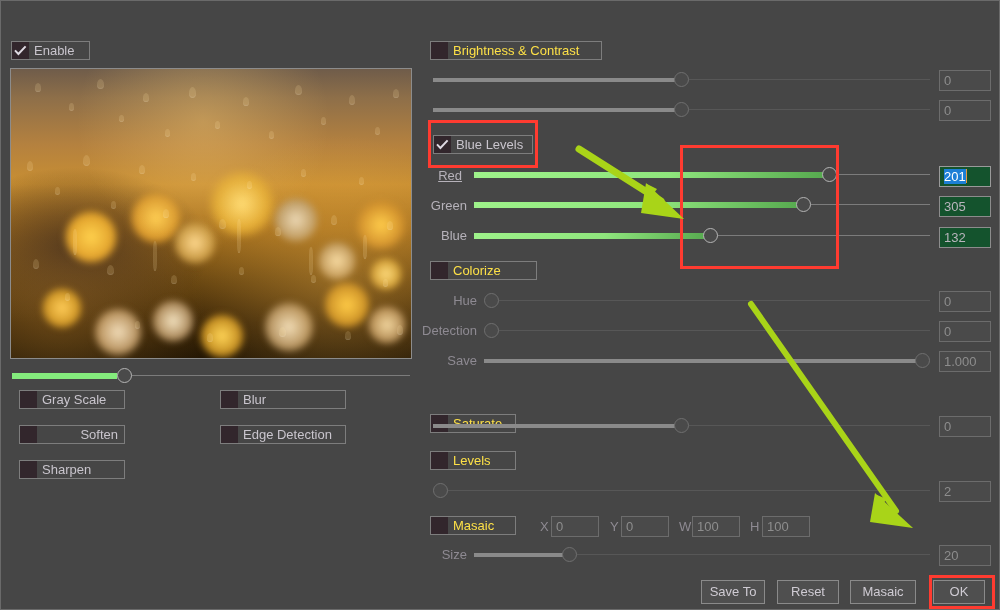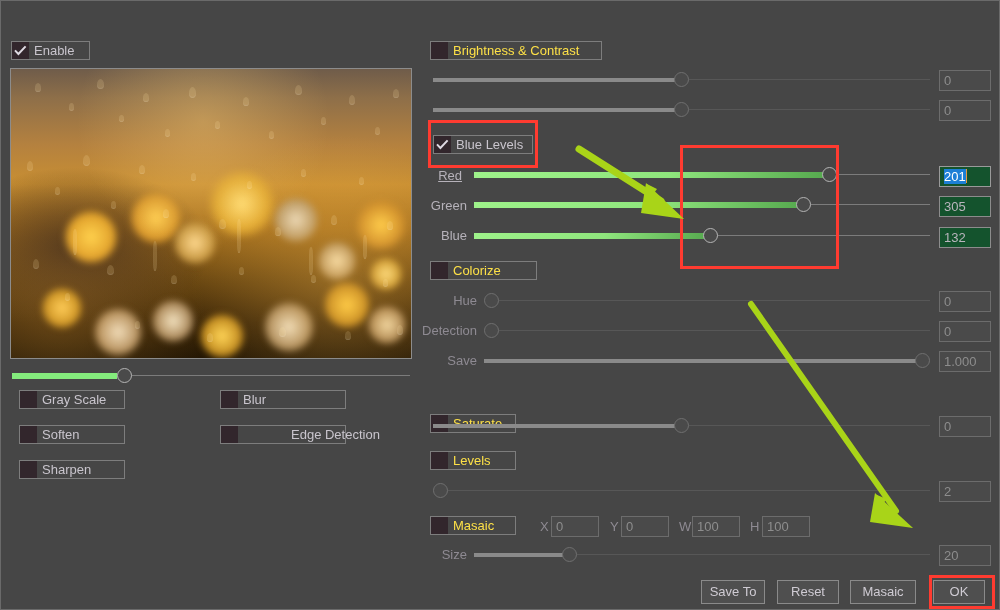--- a/index.html
+++ b/index.html
@@ -311,25 +311,25 @@
   </div>
 
   <div class="chk" style="left:18px; top:389px; width:106px;">
     <span class="box"></span>
     <span class="lbl">Gray Scale</span>
   </div>
   <div class="chk" style="left:219px; top:389px; width:126px;">
     <span class="box"></span>
     <span class="lbl">Blur</span>
   </div>
-  <div class="chk" style="left:18px; top:424px; width:106px;">
+  <div class="chk" style="left:18px; top:424px; width:106px;justify-content:space-between;">
     <span class="box"></span>
     <span class="lbl">Soften</span>
   </div>
-  <div class="chk" style="left:219px; top:424px; width:126px;gap:48px;">
+  <div class="chk" style="left:219px; top:424px; width:126px;">
     <span class="box"></span>
     <span class="lbl">Edge Detection</span>
   </div>
   <div class="chk" style="left:18px; top:459px; width:106px;">
     <span class="box"></span>
     <span class="lbl">Sharpen</span>
   </div>
 
   <div class="chk dim" style="left:429px; top:40px; width:172px;">
     <span class="box"></span>

